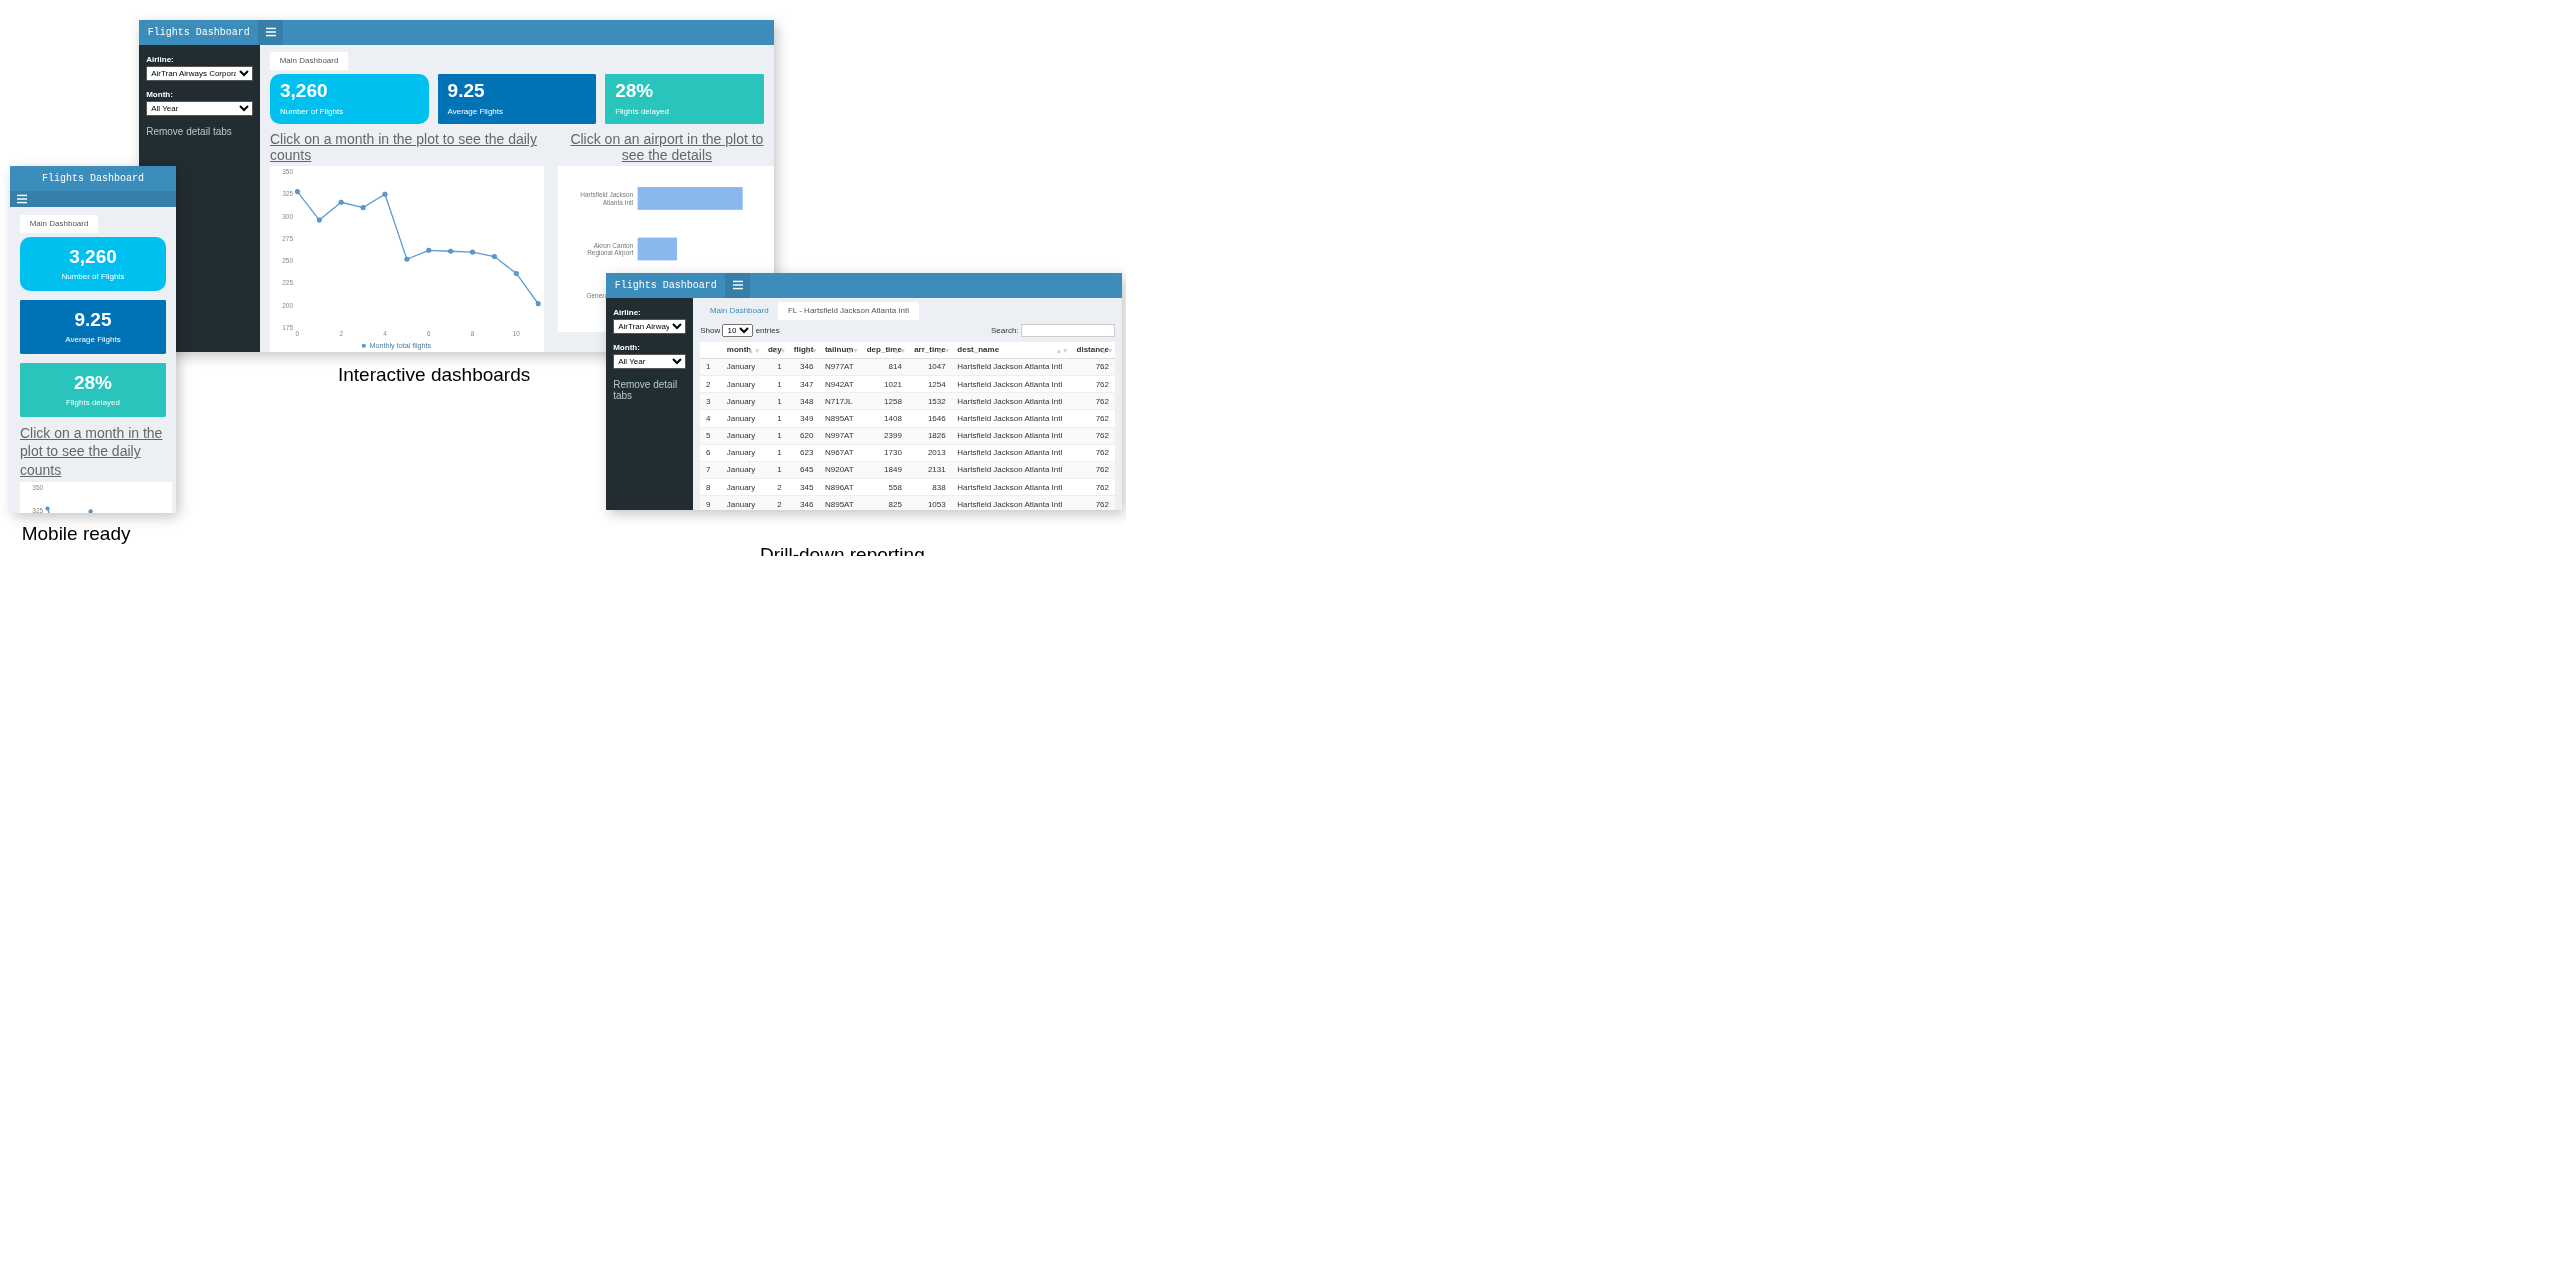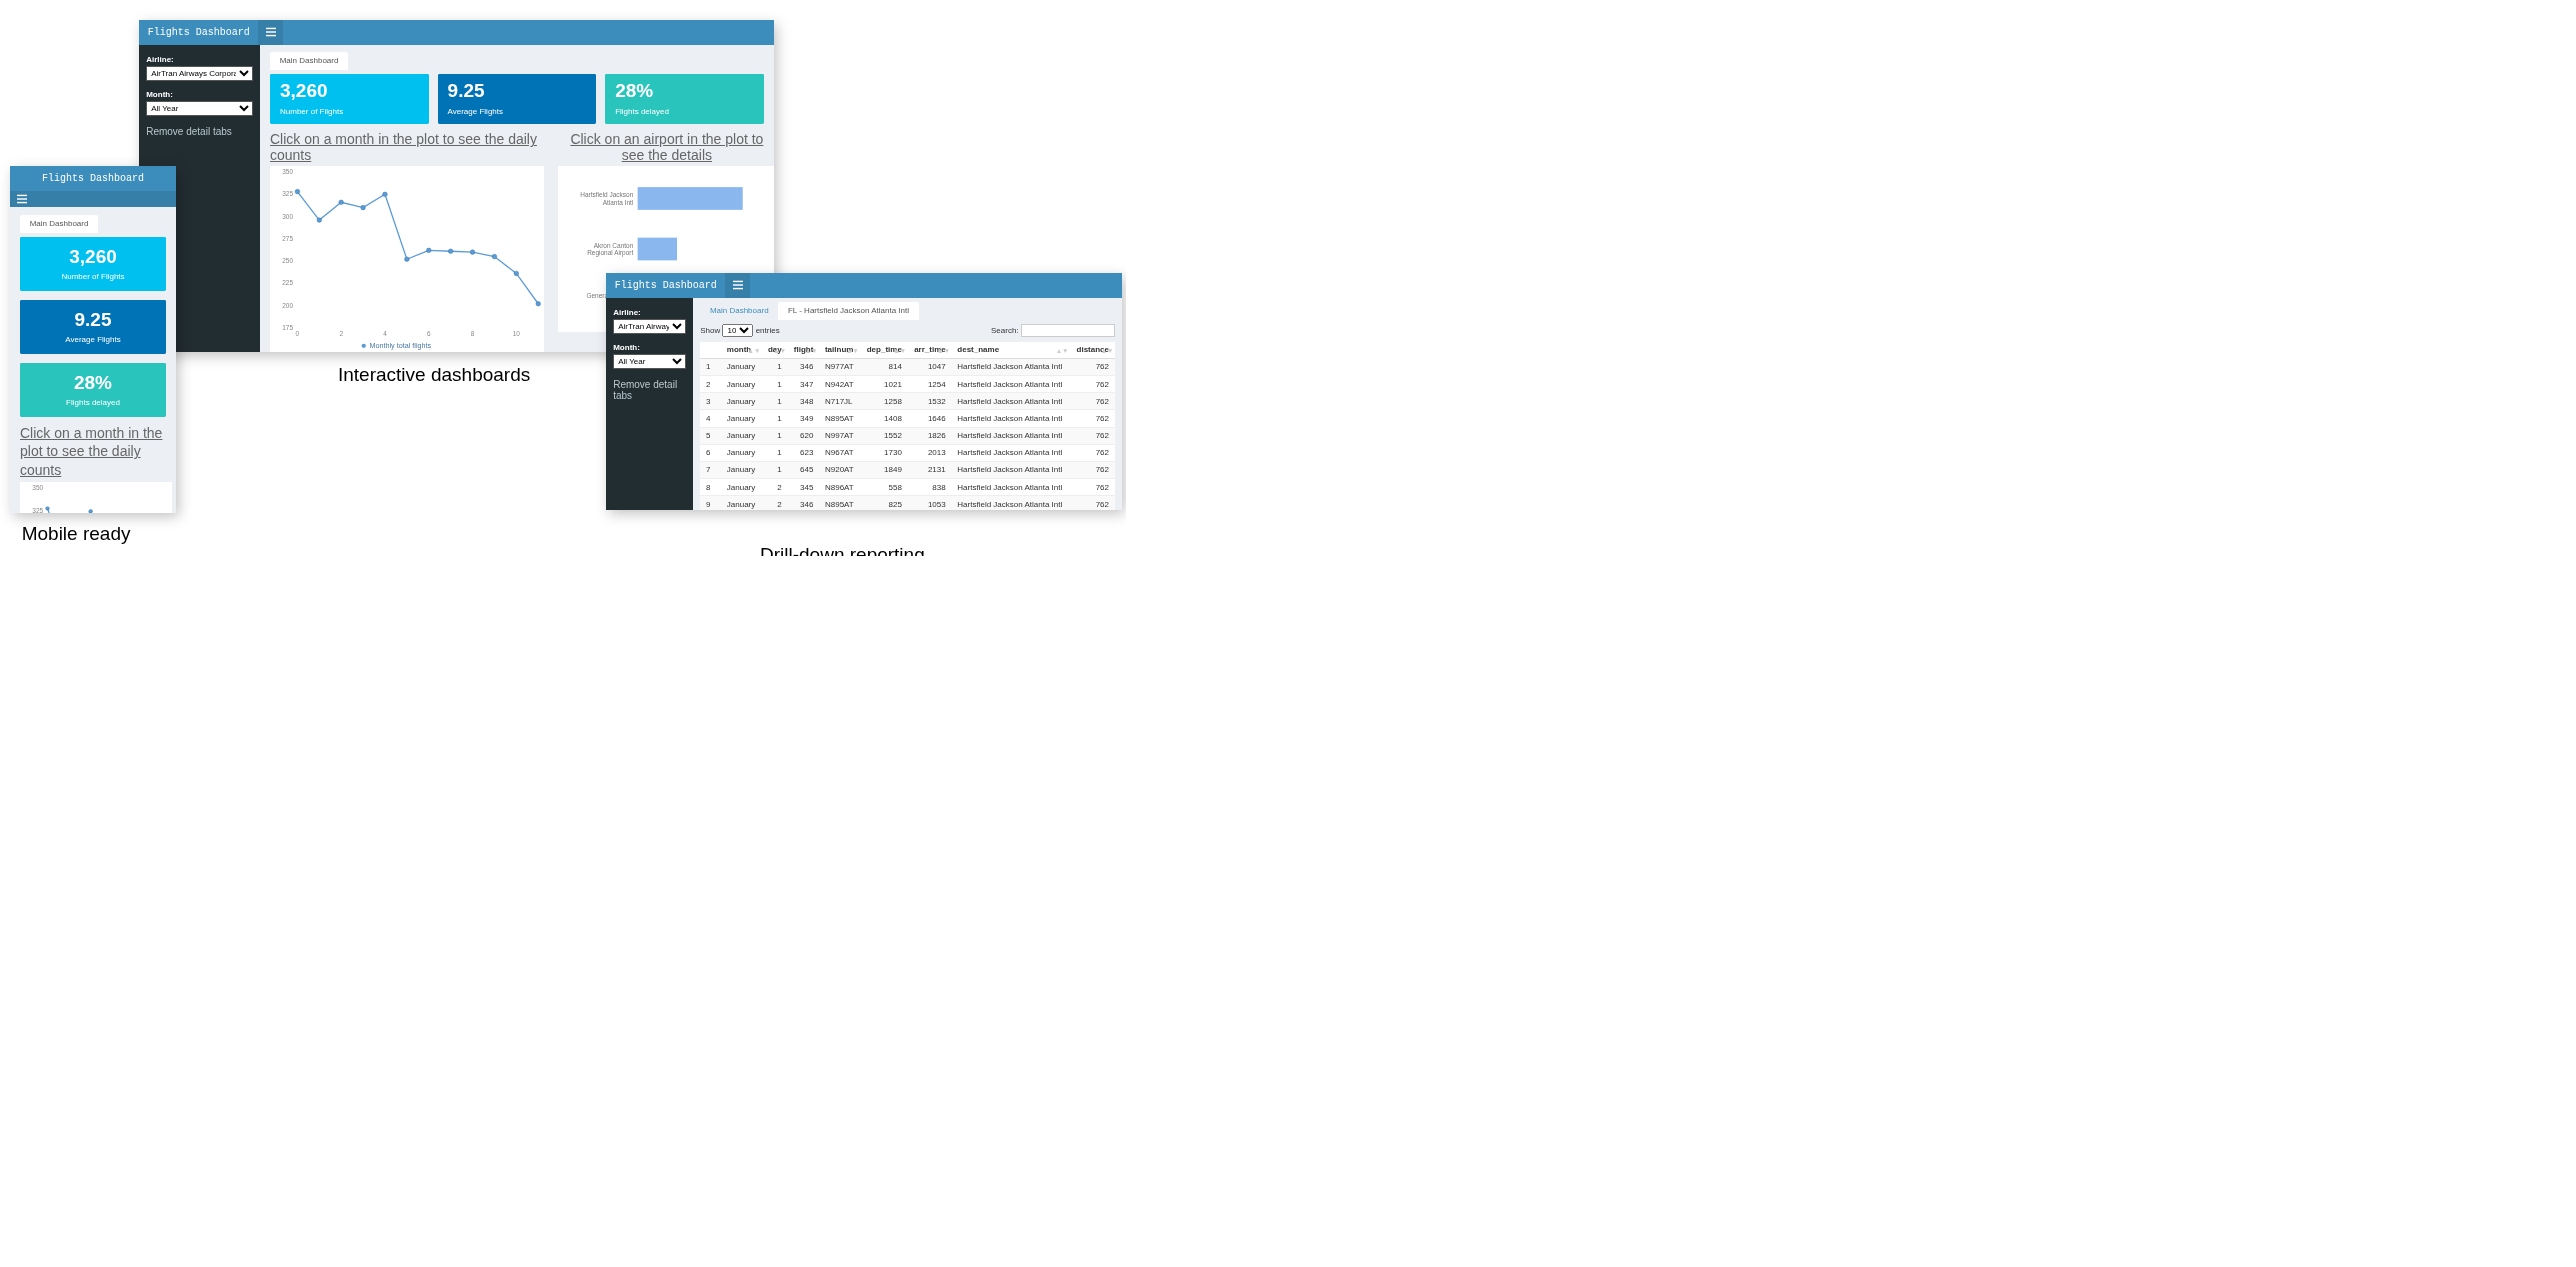--- a/index.html
+++ b/index.html
@@ -24,21 +24,21 @@
   .tabsrow { display:flex; gap:0; margin-bottom:4.3px; }
   .tab { background:#fff; padding:3.6px 8.7px; font-size:8px; color:#555; cursor:pointer; border:0.7px solid transparent; border-radius:2.2px 2.2px 0 0; }
   .tab.inactive { background:transparent; color:#3c8dbc; }
   .tab.active { background:#fff; }
 
   
   .vbox-row { display:flex; gap:8.7px; margin-bottom:7.2px; }
   .vbox { flex:1; color:#fff; padding:7.2px 10px 8.7px; border-radius:1.4px; }
   .vbox .big { font-size:19px; font-weight:700; line-height:1.1; }
   .vbox .small { font-size:8px; margin-top:4.3px; }
-  .vbox.cyan  { background:#00c0ef; }
+  .vbox.cyan  { background:#00c0ef;border-radius:10px; }
   .vbox.blue  { background:#0073b7; }
   .vbox.teal  { background:#29c4bb; }
 
   
   .chartsrow { display:flex; gap:14.4px; }
   .chartbox { flex:1; }
   .chart-title { font-size:14px; color:#666; margin-bottom:2.9px;text-decoration:underline; }
 
   svg.linechart, svg.barchart { background:#fff; }
 
@@ -319,21 +319,21 @@
               <td>1646</td>
               <td class="l">Hartsfield Jackson Atlanta Intl</td>
               <td>762</td>
             </tr>
             <tr>
               <td class="l">5</td>
               <td class="l">January</td>
               <td>1</td>
               <td>620</td>
               <td class="l">N997AT</td>
-              <td>1552</td>
+              <td>2399</td>
               <td>1826</td>
               <td class="l">Hartsfield Jackson Atlanta Intl</td>
               <td>762</td>
             </tr>
             <tr>
               <td class="l">6</td>
               <td class="l">January</td>
               <td>1</td>
               <td>623</td>
               <td class="l">N967AT</td>

